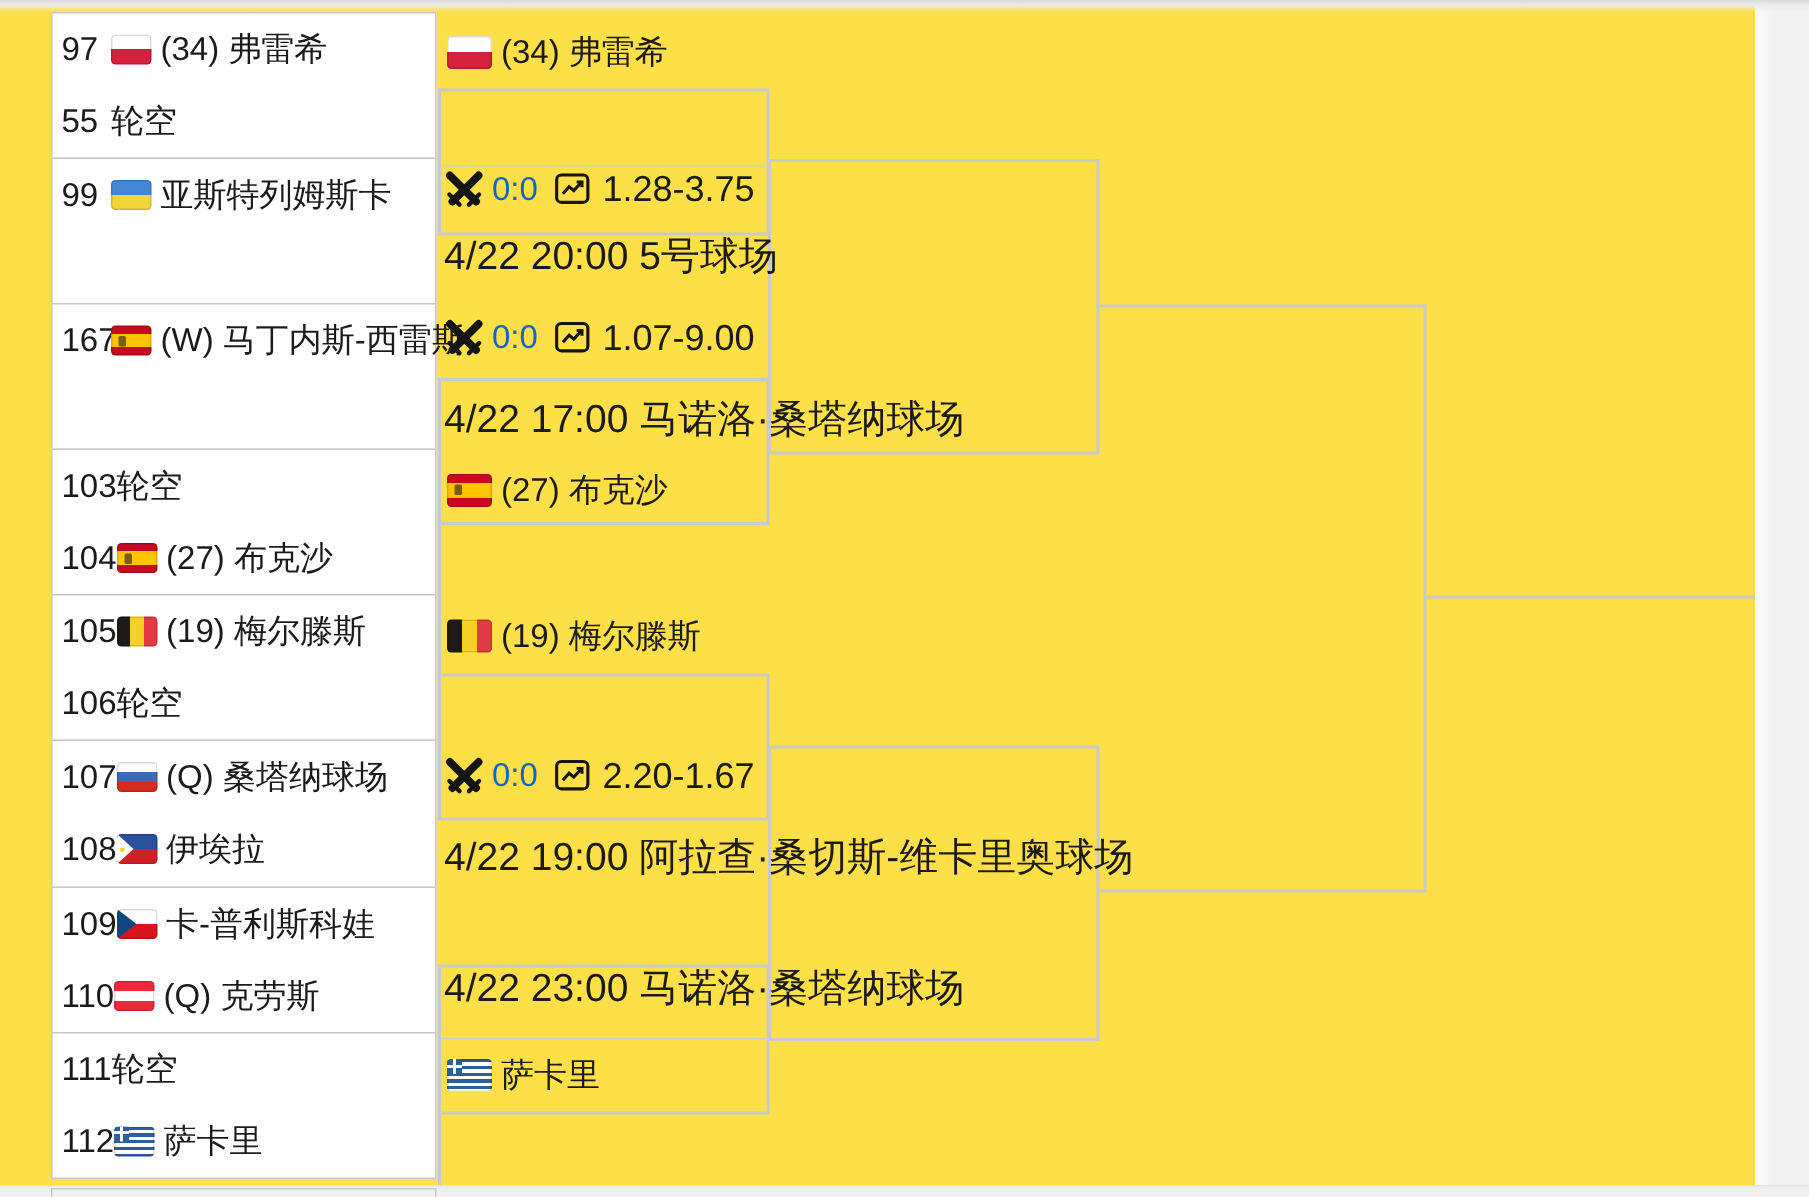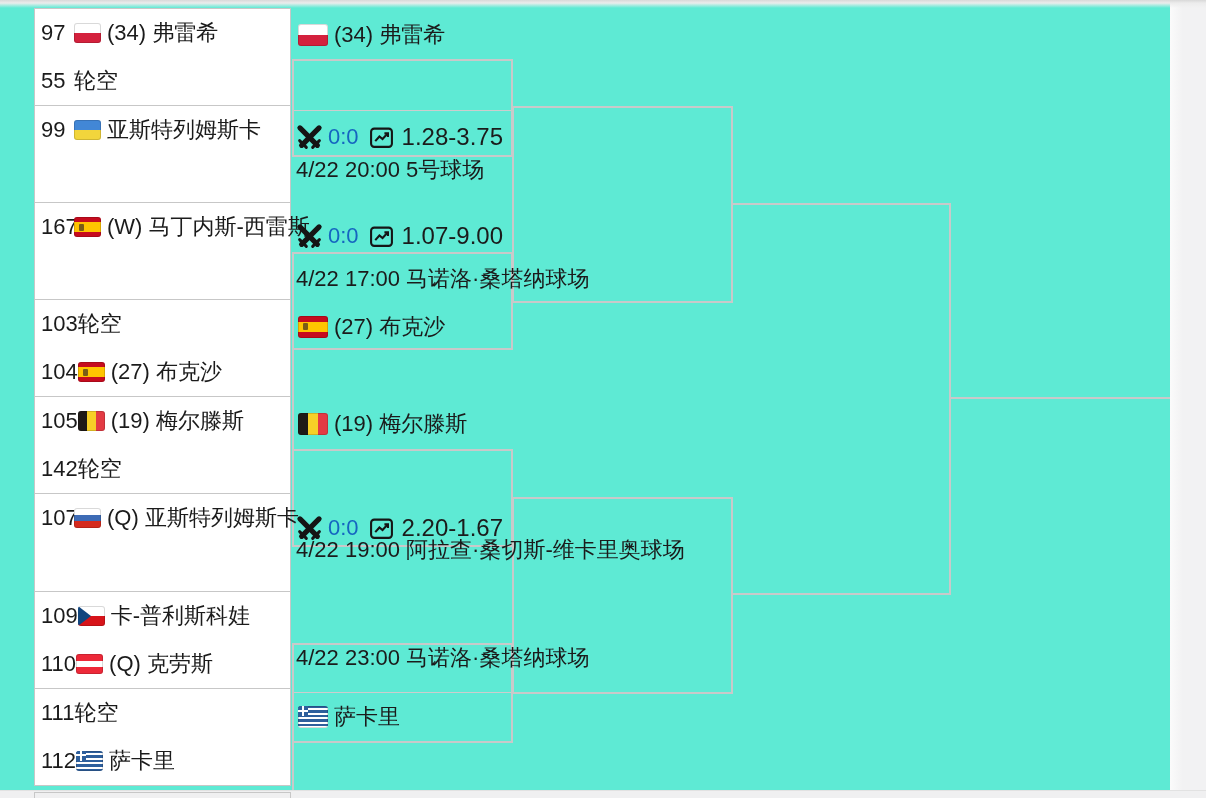--- a/index.html
+++ b/index.html
@@ -1,17 +1,17 @@
 <!DOCTYPE html>
 <html><head>
 <meta charset="utf-8">
 <style>
   html,body{margin:0;padding:0;background:#fff;}
   #stage{
-    position:relative;width:1206px;height:798px;overflow:hidden;background:#5eead4;
+    position:relative;width:1206px;height:798px;overflow:hidden;background:#fde047;
     font-family:"Liberation Sans","DejaVu Sans",sans-serif;color:#1b1b1b;
   }
   
   .top-strip{position:absolute;left:0;top:0;width:1206px;height:8px;z-index:5;
     background:linear-gradient(#d8d8d8 0px,#ececec 3px,rgba(255,255,255,0) 8px);}
   .right-strip{position:absolute;left:1170px;top:0;width:36px;height:798px;z-index:4;
     background:linear-gradient(90deg,#fbfbfb,#f2f2f3 35%);}
   .bottom-strip{position:absolute;left:0;top:790px;width:1206px;height:8px;z-index:4;
     background:#f0f0f1;border-top:1px solid #e2e2e2;}
   
@@ -52,27 +52,27 @@
   .flag[data-flag="greece"]::before{content:"";position:absolute;left:0;top:0;width:10px;height:10px;
     background-color:#2e5f9c;background-image:linear-gradient(#fff,#fff),linear-gradient(#fff,#fff);
     background-size:100% 2.4px,2.4px 100%;background-position:center;background-repeat:no-repeat;}
   
   .bbox{position:absolute;box-sizing:border-box;border:2px solid #c9c9c9;background:transparent;z-index:1;}
   .bline{position:absolute;background:#c9c9c9;z-index:1;}
   .bdiv{position:absolute;height:1px;background:#cdcdcd;z-index:1;}
   
   .adv{position:absolute;left:298px;display:flex;align-items:center;height:48px;white-space:nowrap;z-index:3;}
   .adv .pname{font-size:22px;}
-  .match{position:absolute;left:296px;display:flex;align-items:center;height:48px;white-space:nowrap;z-index:3;}
+  .match{position:absolute;left:296px;display:flex;height:48px;white-space:nowrap;z-index:3;}
   .icon{display:inline-flex;flex:none;}
   .icon svg{display:block;}
   .score{font-size:22px;color:#1565c0;margin-left:5px;text-decoration:none;cursor:pointer;}
   .odds{font-size:24px;margin-left:8px;}
   .chart{margin-left:10px;}
-  .timerow{position:absolute;left:296px;height:28px;line-height:28px;font-size:22px;white-space:nowrap;z-index:3;}
+  .timerow{position:absolute;left:296px;height:28px;line-height:28px;font-size:26px;white-space:nowrap;z-index:3;}
 </style>
 </head>
 <body>
 
 <div id="stage">
 
   <div class="col1-sliver"></div>
 
   <div class="bbox" style="left:292px;top:59px;width:221px;height:98px"></div>
   <div class="bdiv" style="left:294px;top:110px;width:217px"></div>
@@ -130,30 +130,35 @@
         <span class="pname">(27) 布克沙</span>
       </div>
     </div>
     <div class="pair">
       <div class="prow">
         <span class="num">105</span>
         <span class="flag" data-flag="belgium"></span>
         <span class="pname">(19) 梅尔滕斯</span>
       </div>
       <div class="prow">
-        <span class="num">142</span>
+        <span class="num">106</span>
 
         <span class="pname">轮空</span>
       </div>
     </div>
     <div class="pair">
       <div class="prow">
         <span class="num">107</span>
         <span class="flag" data-flag="russia"></span>
-        <span class="pname">(Q) 亚斯特列姆斯卡</span>
+        <span class="pname">(Q) 桑塔纳球场</span>
+      </div>
+      <div class="prow">
+        <span class="num">108</span>
+        <span class="flag" data-flag="philippines"></span>
+        <span class="pname">伊埃拉</span>
       </div>
     </div>
     <div class="pair">
       <div class="prow">
         <span class="num">109</span>
         <span class="flag" data-flag="czech"></span>
         <span class="pname">卡-普利斯科娃</span>
       </div>
       <div class="prow">
         <span class="num">110</span>
@@ -247,21 +252,21 @@
     <a class="score">0:0</a>
     <span class="icon chart">
       <svg width="25" height="25" viewBox="0 0 24 24">
           <rect x="2" y="3.5" width="20" height="17.5" rx="3" fill="none" stroke="#151515" stroke-width="2"></rect>
           <path d="M6 15.5 L10 11 L13 13.5 L18 8" fill="none" stroke="#151515" stroke-width="2"></path>
           <path d="M14.8 8 h3.4 v3.4" fill="none" stroke="#151515" stroke-width="2"></path>
         </svg>
     </span>
     <span class="odds">2.20-1.67</span>
   </div>
-  <div class="timerow" style="top:536px">4/22 19:00 阿拉查·桑切斯-维卡里奥球场</div>
+  <div class="timerow" style="top:557px">4/22 19:00 阿拉查·桑切斯-维卡里奥球场</div>
 
   <div class="timerow" style="top:644px">4/22 23:00 马诺洛·桑塔纳球场</div>
 
   <div class="top-strip"></div>
   <div class="right-strip"></div>
   <div class="bottom-strip"></div>
 
 </div>
 
 </body></html>

